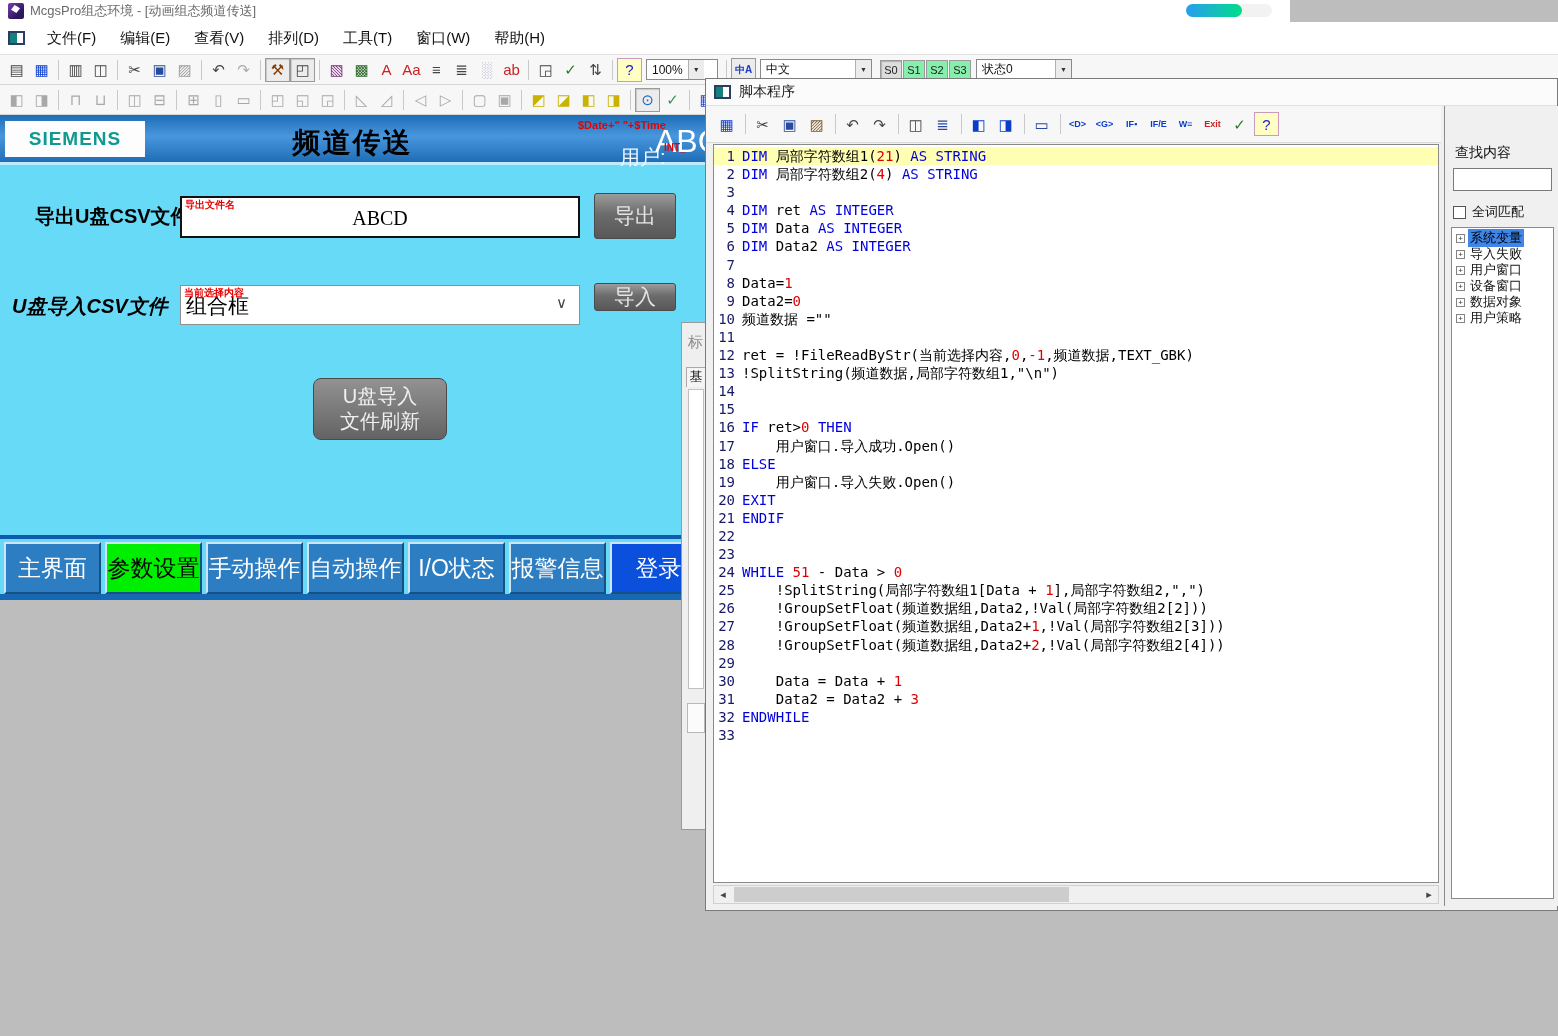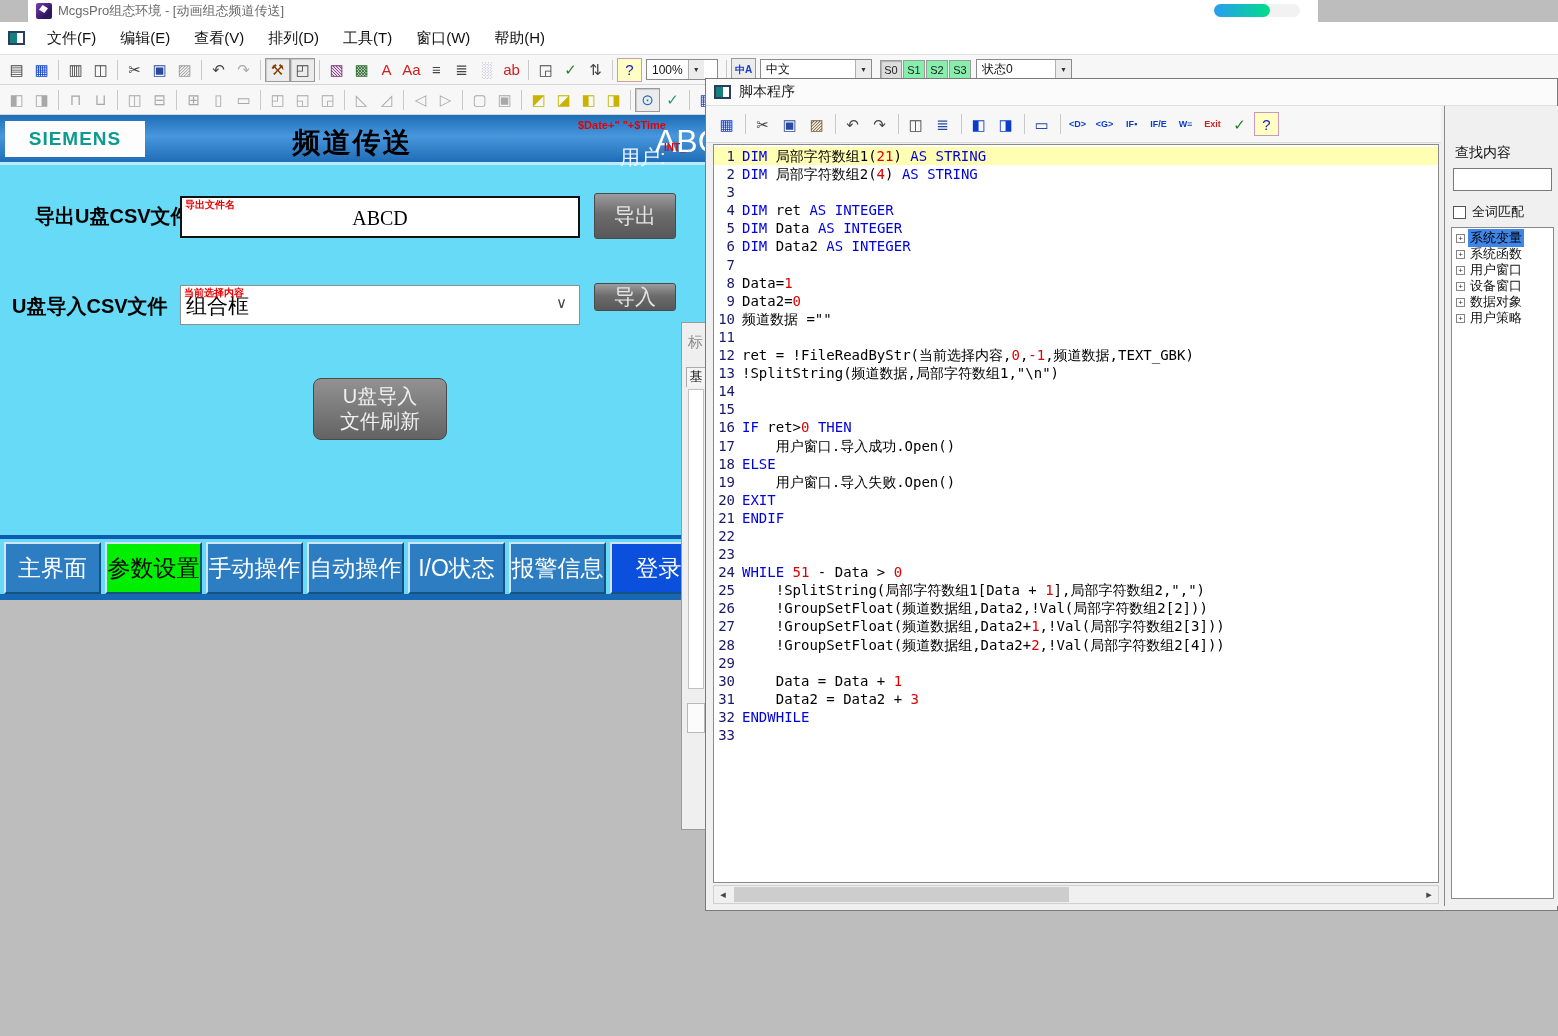--- a/index.html
+++ b/index.html
@@ -1,20 +1,20 @@
 <!DOCTYPE html>
 <html><head>
 <meta charset="utf-8">
 <style>
   * { margin:0; padding:0; box-sizing:border-box; }
   html,body { width:1558px; height:1036px; overflow:hidden; }
   body { font-family:"Liberation Sans", sans-serif; background:#bdbdbd; position:relative; }
 
   
-  .titlebar { position:absolute; left:0; top:0; width:1290px; height:22px; background:#ffffff; display:flex; align-items:center; z-index:3;margin-left:28px; }
+  .titlebar { position:absolute; left:0; top:0; width:1290px; height:22px; background:#ffffff; display:flex; align-items:center; z-index:3; }
   .appicon { width:16px; height:16px; margin:0 6px 0 8px; background:linear-gradient(135deg,#7a3fae 0%,#2d175e 70%); border-radius:2px; position:relative; }
   .appicon:before { content:""; position:absolute; left:3px; top:2px; width:9px; height:8px; background:#fff; clip-path:polygon(0 60%,40% 0,100% 40%,60% 100%); }
   .wtitle { font-size:13px; color:#6a6a6a; }
   .pill-track { position:absolute; right:18px; top:4px; width:86px; height:13px; border-radius:7px; background:#f2f2f2; }
   .pill { position:absolute; left:0; top:0; width:56px; height:13px; border-radius:7px; background:linear-gradient(90deg,#2a9df0,#00dd8a); }
 
   .menubar { position:absolute; left:0; top:22px; width:1558px; height:33px; background:#ffffff; border-bottom:1px solid #e2e2e2; display:flex; align-items:center; z-index:3; }
   .childicon { width:17px; height:14px; margin:0 10px 0 8px; border:2px solid #2a3f5f; background:linear-gradient(90deg,#15807c 0%,#15807c 55%,#ffffff 55%); }
   .mitem { font-size:15px; color:#111; padding:4px 12px; }
 
@@ -330,21 +330,21 @@
       <div class="inttxt">INT_</div>
     </div>
 
     <div class="flabel" style="left:35px; top:88px;">导出U盘CSV文件</div>
     <div class="field exp-input">
       <span class="minired">导出文件名</span>
       <span class="val">ABCD</span>
     </div>
     <div class="gbtn btn-exp">导出</div>
 
-    <div class="flabel" style="left:12px; top:178px;">U盘导入CSV文件</div>
+    <div class="flabel" style="left:12px; top:178px;font-style:italic;">U盘导入CSV文件</div>
     <div class="field imp-combo">
       <span class="minired">当前选择内容</span>
       <span class="val">组合框</span>
       <span class="chev">∨</span>
     </div>
     <div class="gbtn btn-imp">导入</div>
 
     <div class="gbtn btn-refresh">
       <span>U盘导入</span>
       <span>文件刷新</span>
@@ -493,21 +493,21 @@
       <span class="cb"></span>
       <span class="cl2">全词匹配</span>
     </div>
     <div class="ftree" id="ftree">
         <div class="trow">
           <span class="tbox">+</span>
           <span class="tlbl sel">系统变量</span>
         </div>
         <div class="trow">
           <span class="tbox">+</span>
-          <span class="tlbl">系统函数</span>
+          <span class="tlbl">导入失败</span>
         </div>
         <div class="trow">
           <span class="tbox">+</span>
           <span class="tlbl">用户窗口</span>
         </div>
         <div class="trow">
           <span class="tbox">+</span>
           <span class="tlbl">设备窗口</span>
         </div>
         <div class="trow">

